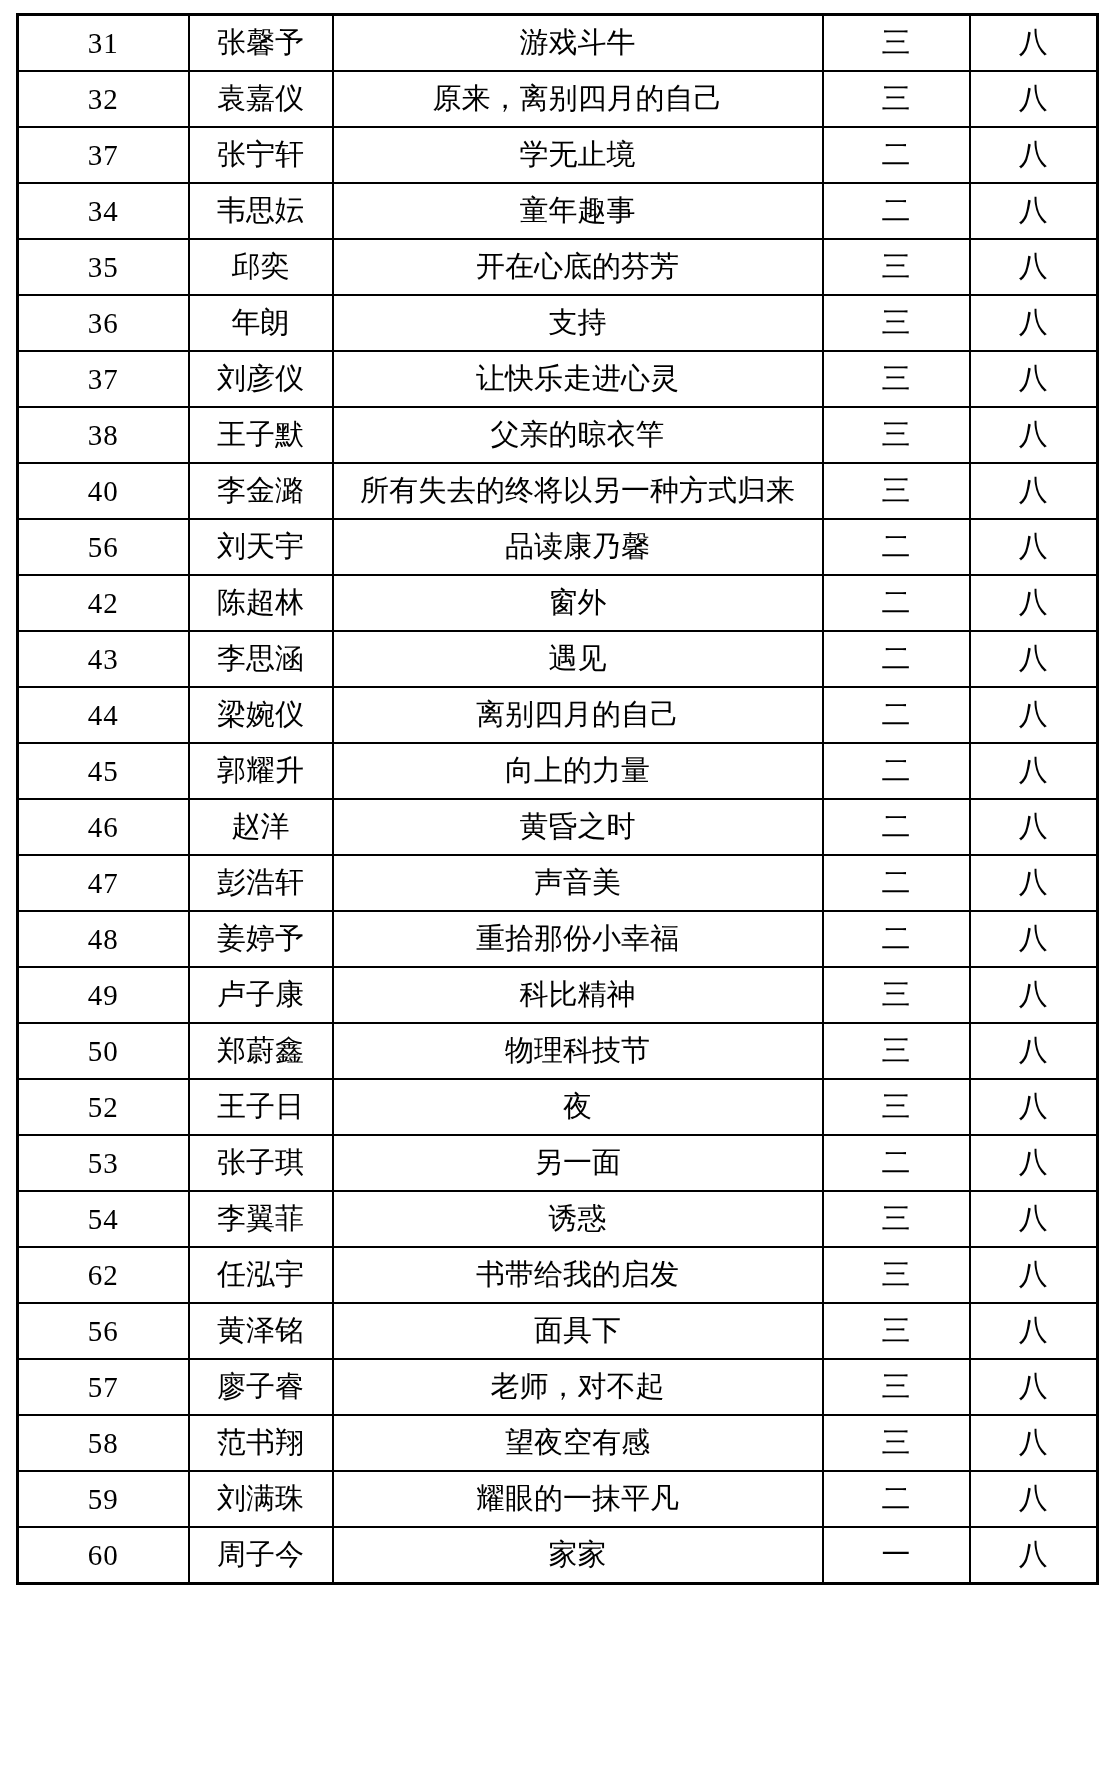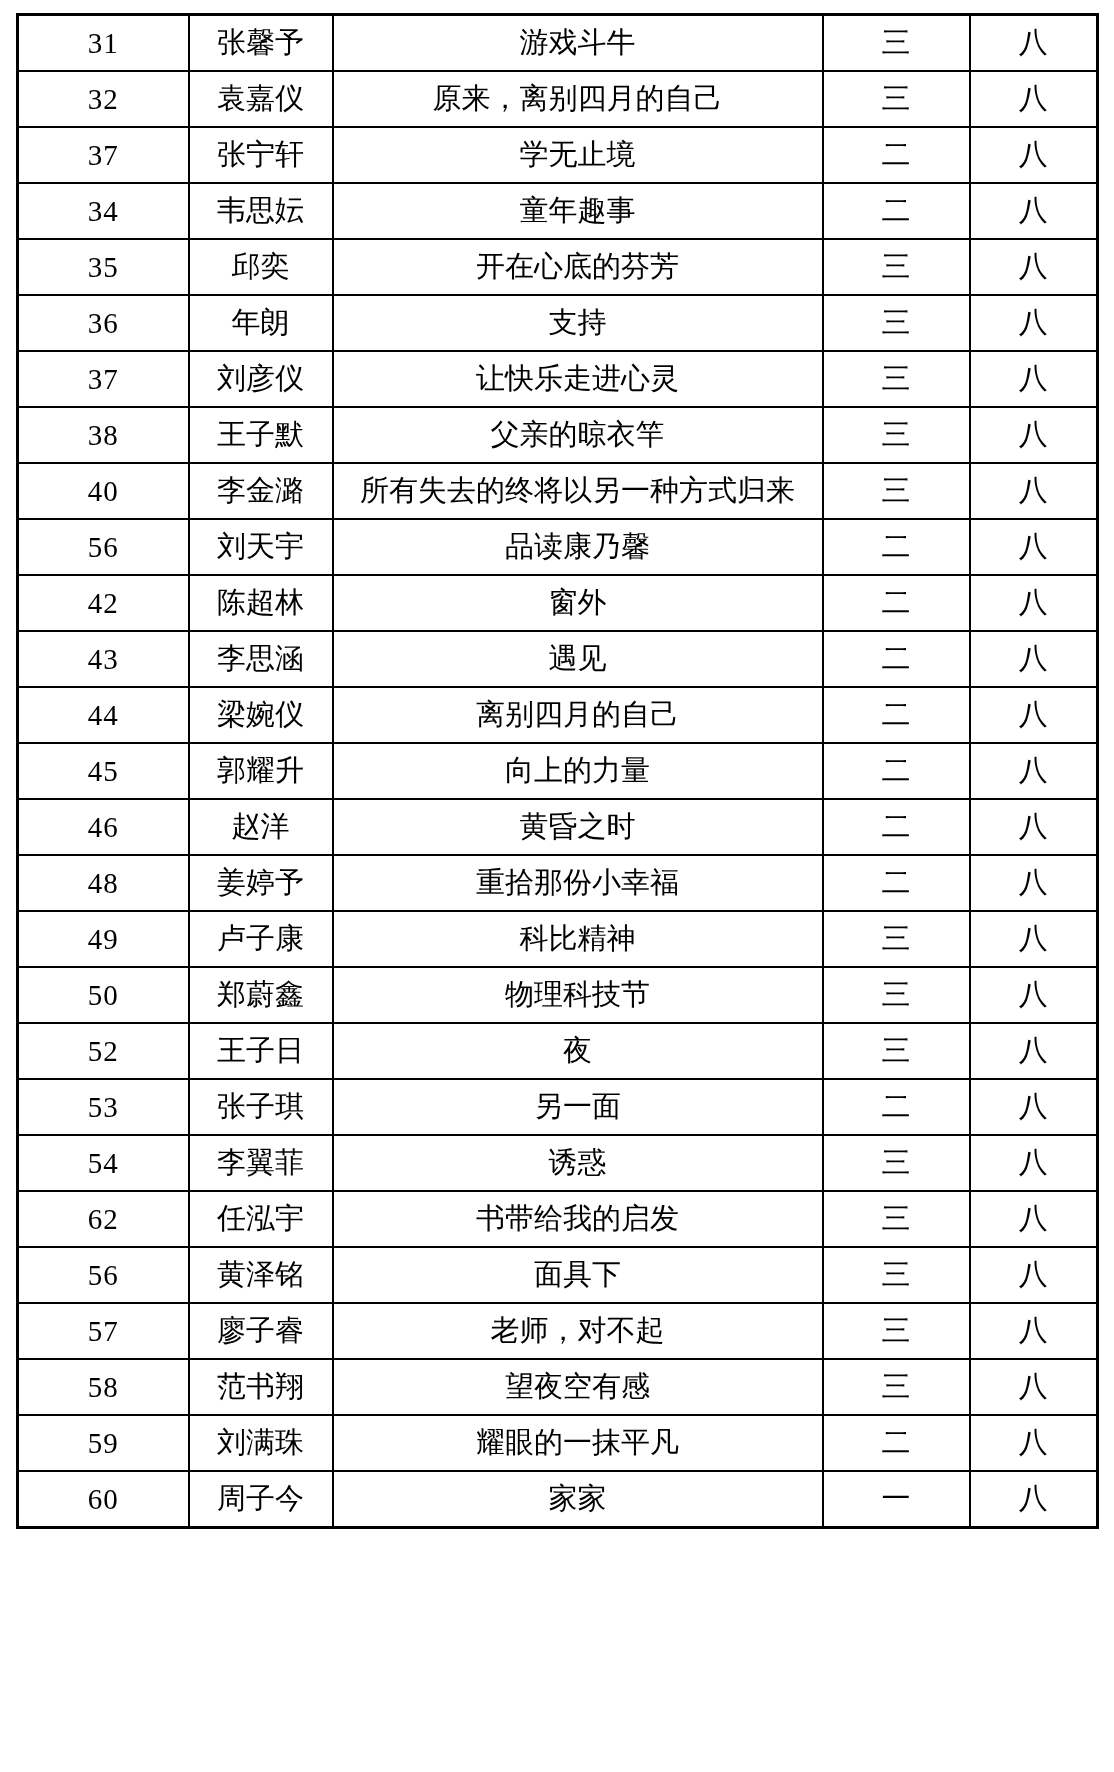--- a/index.html
+++ b/index.html
@@ -160,20 +160,27 @@
           <td>八</td>
         </tr>
         <tr>
           <td class="num">46</td>
           <td>赵洋</td>
           <td>黄昏之时</td>
           <td>二</td>
           <td>八</td>
         </tr>
         <tr>
+          <td class="num">47</td>
+          <td>彭浩轩</td>
+          <td>声音美</td>
+          <td>二</td>
+          <td>八</td>
+        </tr>
+        <tr>
           <td class="num">48</td>
           <td>姜婷予</td>
           <td>重拾那份小幸福</td>
           <td>二</td>
           <td>八</td>
         </tr>
         <tr>
           <td class="num">49</td>
           <td>卢子康</td>
           <td>科比精神</td>

